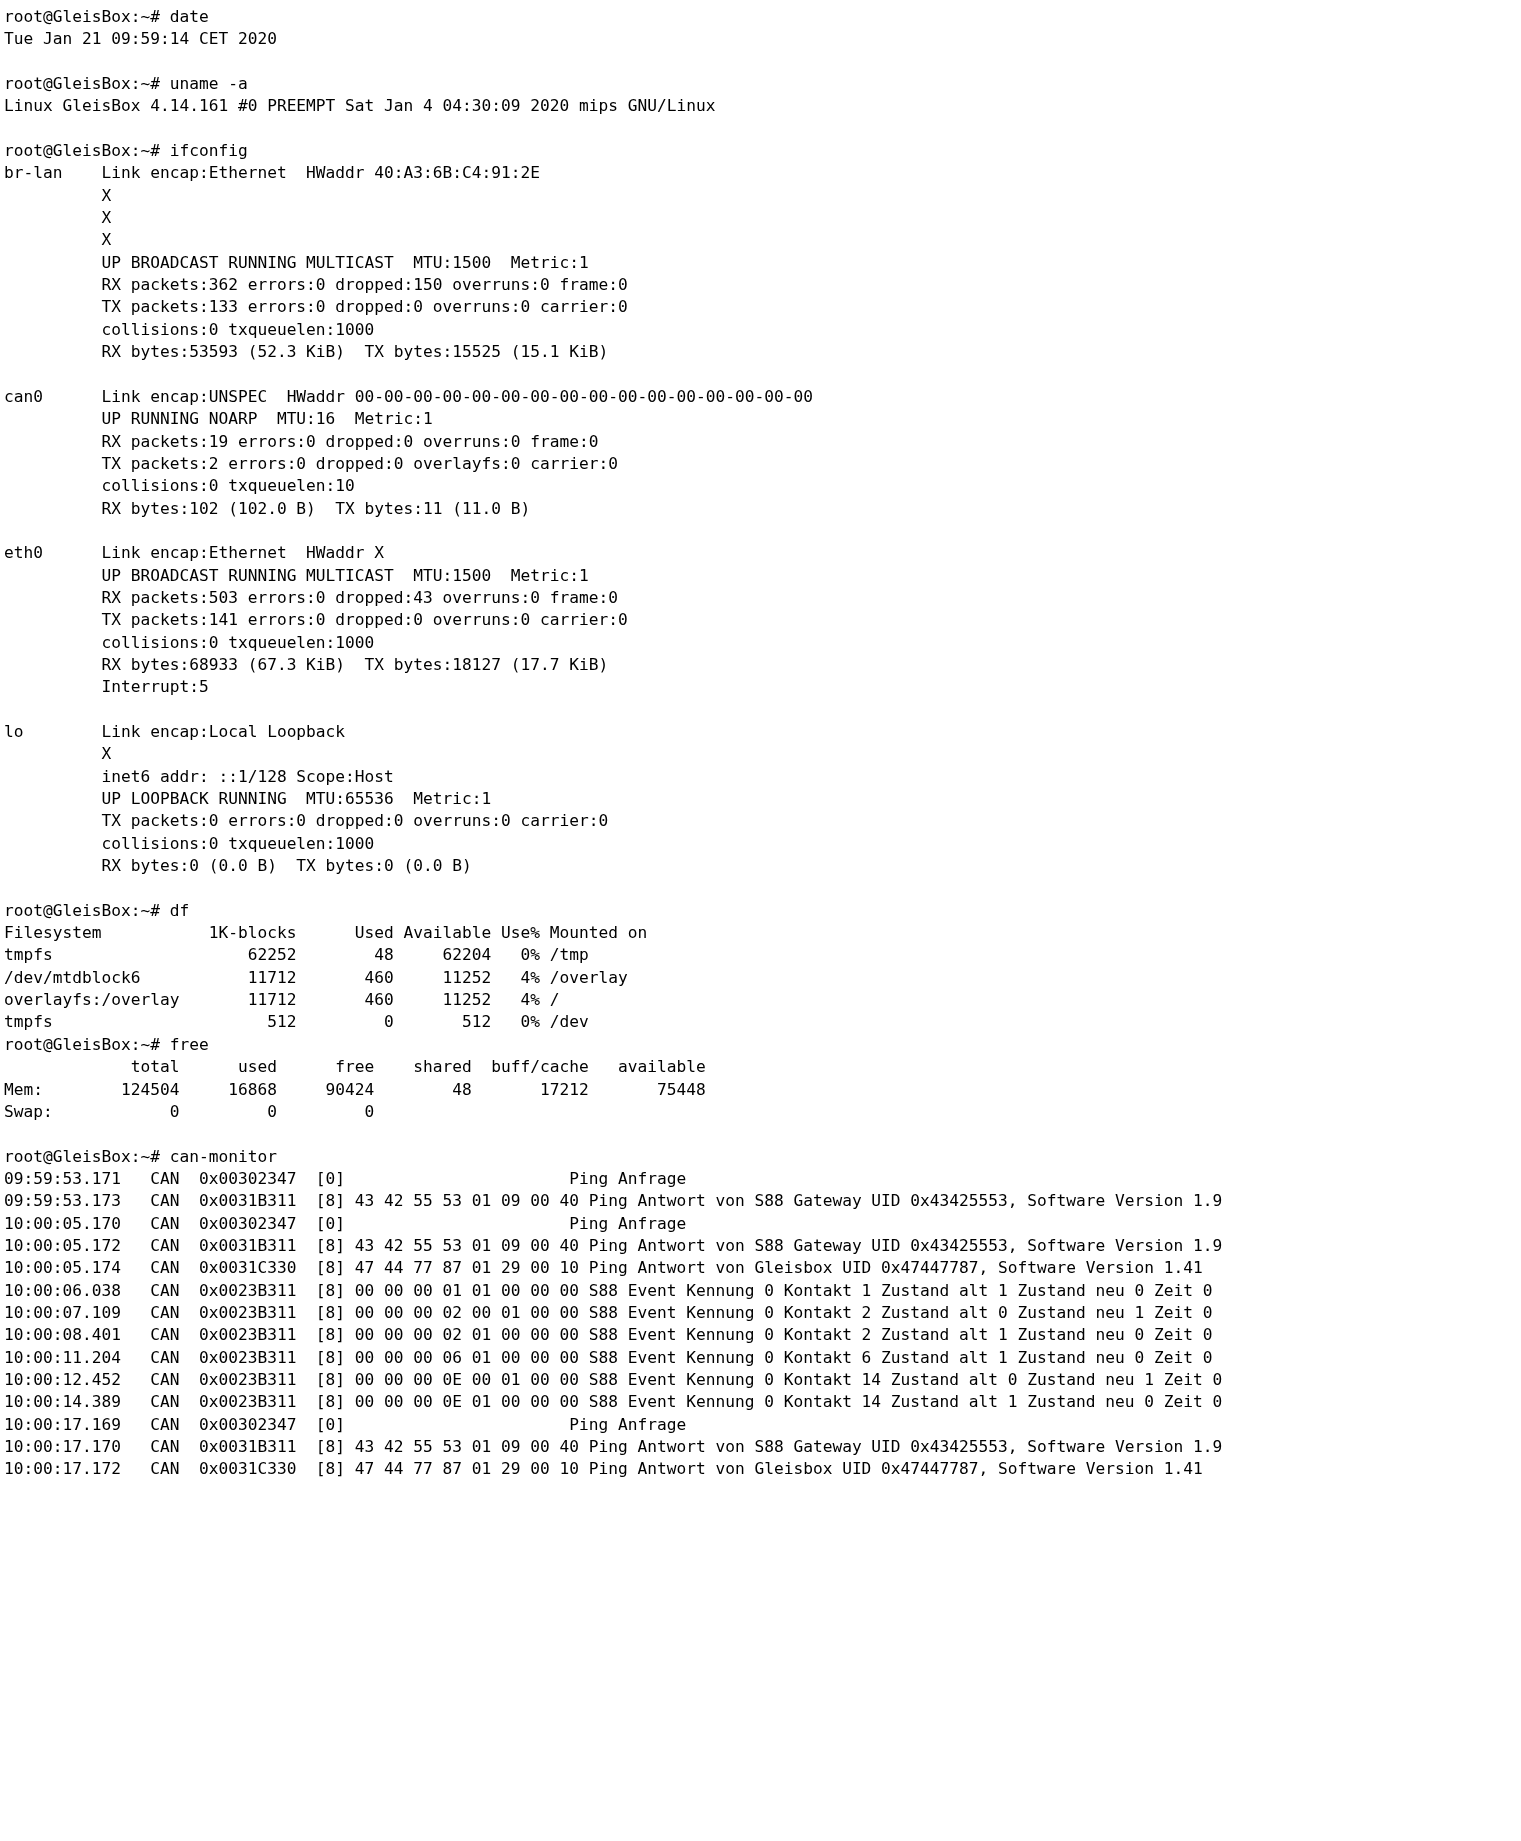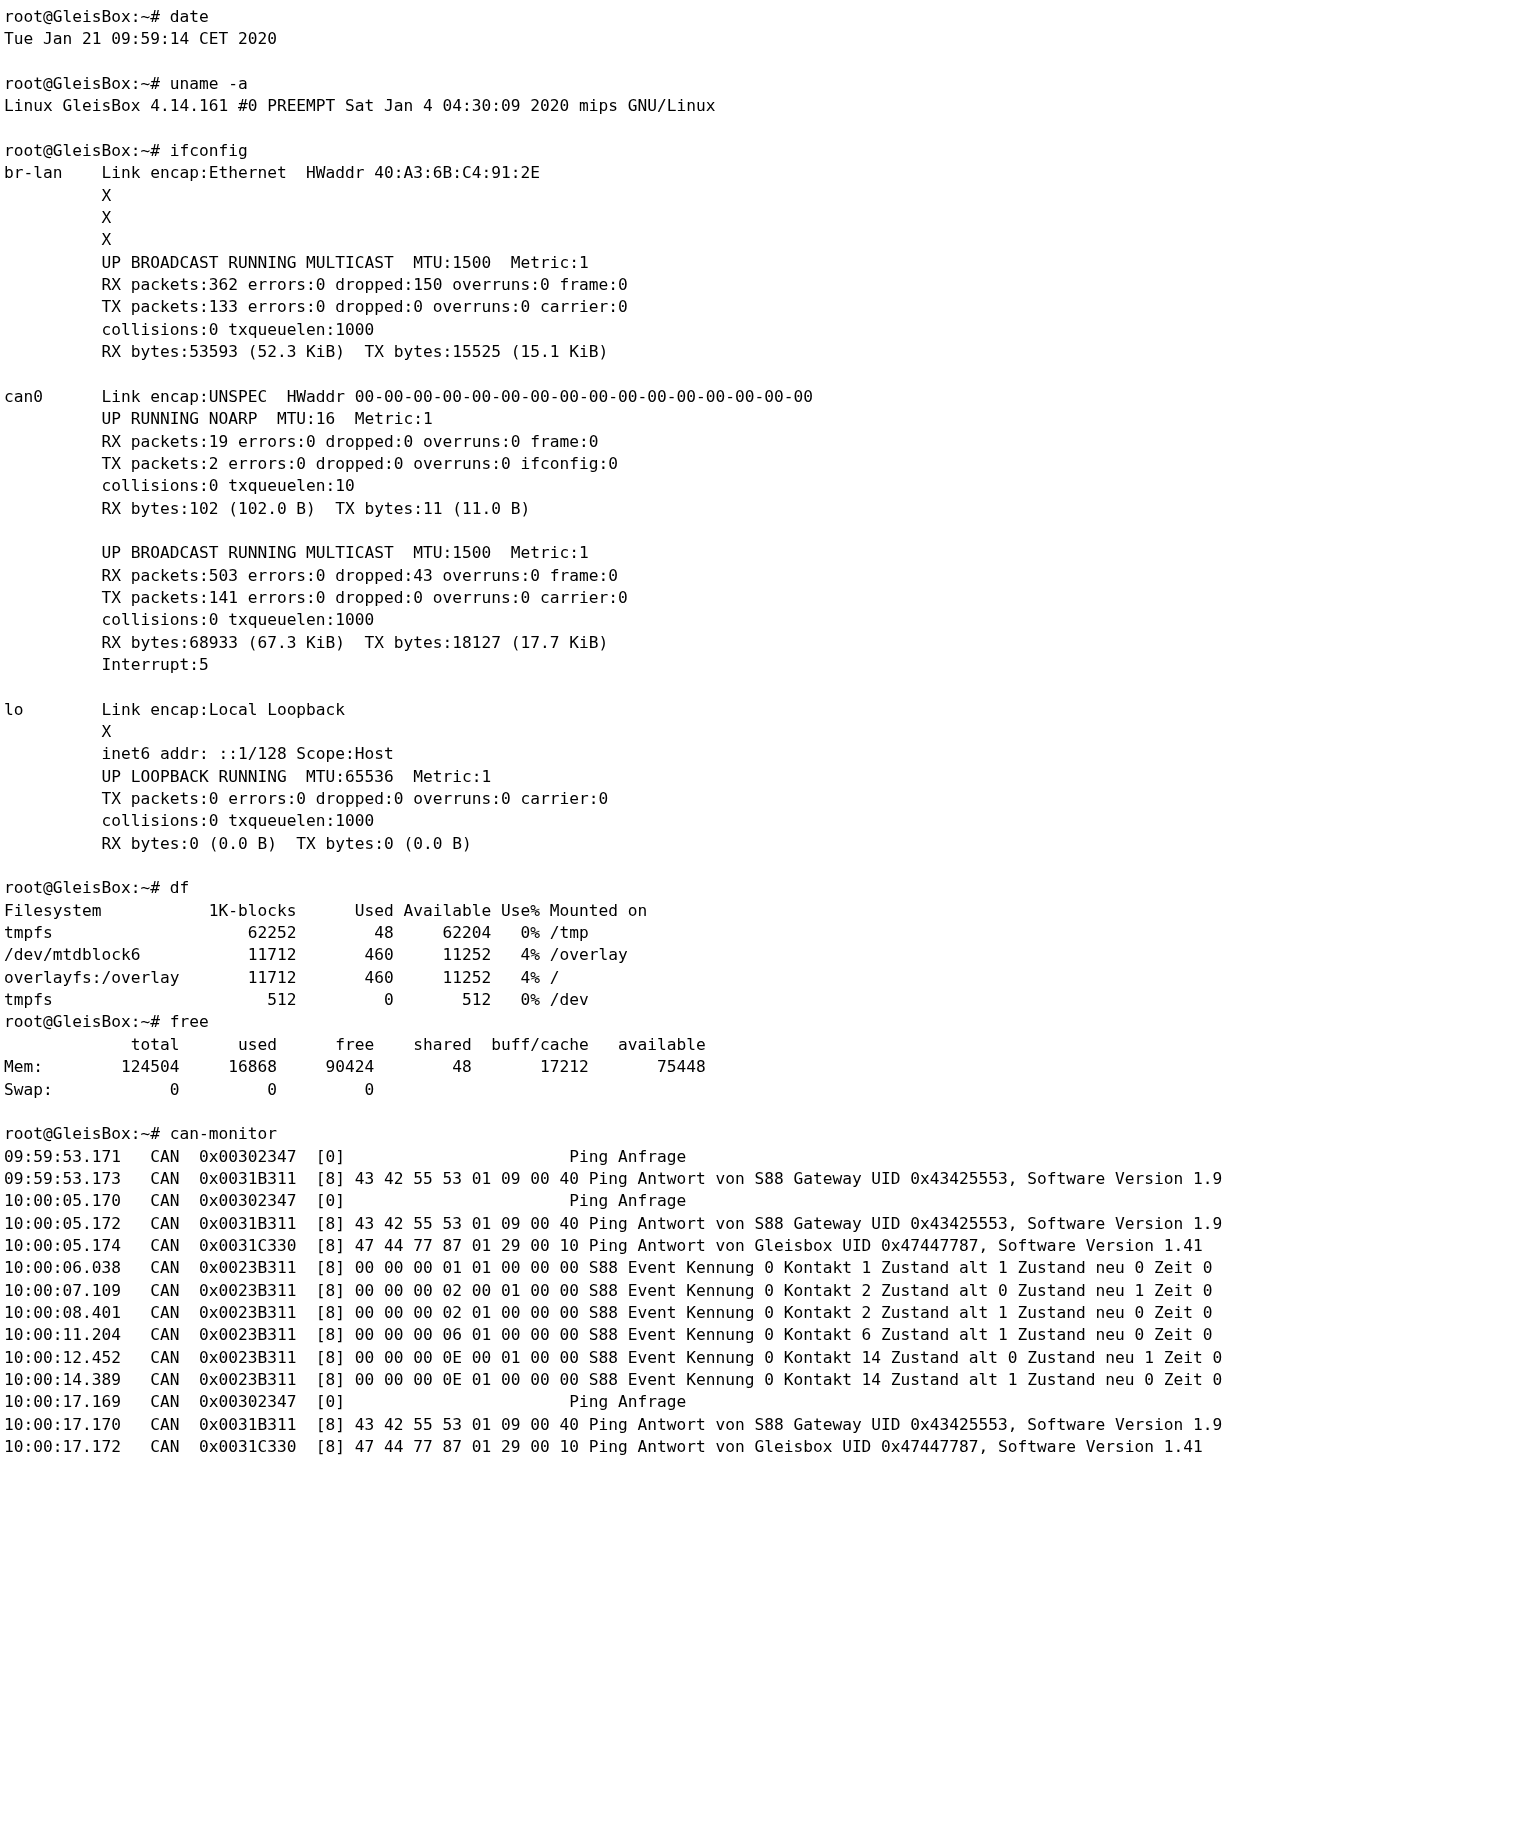--- a/index.html
+++ b/index.html
@@ -51,24 +51,25 @@
     <div class="line">          X</div>
     <div class="line">          UP BROADCAST RUNNING MULTICAST  MTU:1500  Metric:1</div>
     <div class="line">          RX packets:362 errors:0 dropped:150 overruns:0 frame:0</div>
     <div class="line">          TX packets:133 errors:0 dropped:0 overruns:0 carrier:0</div>
     <div class="line">          collisions:0 txqueuelen:1000</div>
     <div class="line">          RX bytes:53593 (52.3 KiB)  TX bytes:15525 (15.1 KiB)</div>
     <div class="line blank"></div>
     <div class="line">can0      Link encap:UNSPEC  HWaddr 00-00-00-00-00-00-00-00-00-00-00-00-00-00-00-00</div>
     <div class="line">          UP RUNNING NOARP  MTU:16  Metric:1</div>
     <div class="line">          RX packets:19 errors:0 dropped:0 overruns:0 frame:0</div>
-    <div class="line">          TX packets:2 errors:0 dropped:0 overruns:0 ifconfig:0</div>
+    <div class="line">          TX packets:2 errors:0 dropped:0 overlayfs:0 carrier:0</div>
     <div class="line">          collisions:0 txqueuelen:10</div>
     <div class="line">          RX bytes:102 (102.0 B)  TX bytes:11 (11.0 B)</div>
     <div class="line blank"></div>
+    <div class="line">eth0      Link encap:Ethernet  HWaddr X</div>
     <div class="line">          UP BROADCAST RUNNING MULTICAST  MTU:1500  Metric:1</div>
     <div class="line">          RX packets:503 errors:0 dropped:43 overruns:0 frame:0</div>
     <div class="line">          TX packets:141 errors:0 dropped:0 overruns:0 carrier:0</div>
     <div class="line">          collisions:0 txqueuelen:1000</div>
     <div class="line">          RX bytes:68933 (67.3 KiB)  TX bytes:18127 (17.7 KiB)</div>
     <div class="line">          Interrupt:5</div>
     <div class="line blank"></div>
     <div class="line">lo        Link encap:Local Loopback</div>
     <div class="line">          X</div>
     <div class="line">          inet6 addr: ::1/128 Scope:Host</div>

